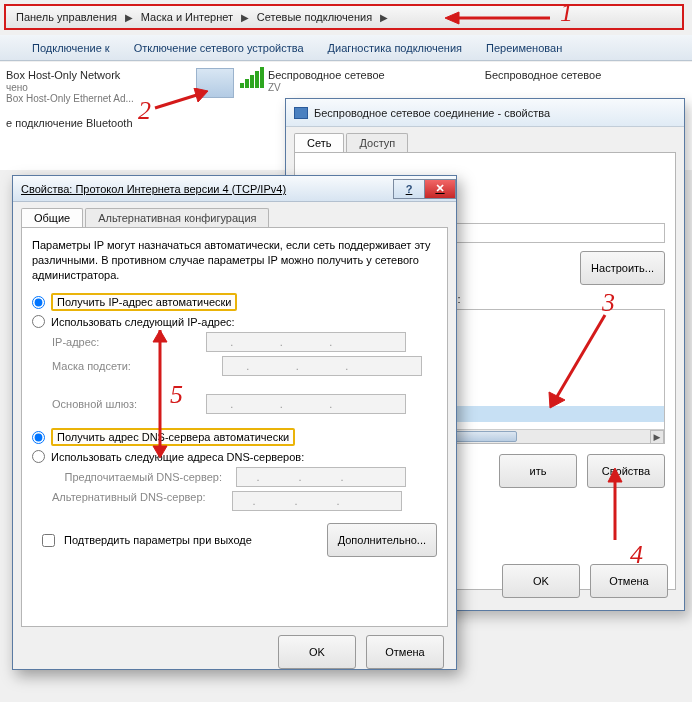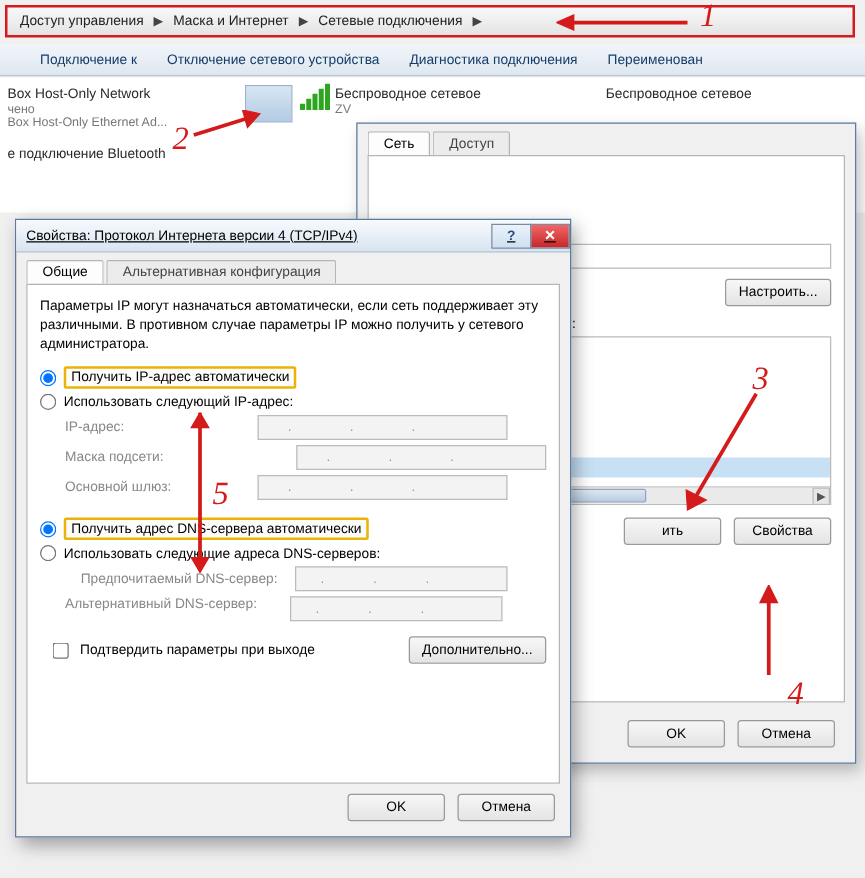--- a/index.html
+++ b/index.html
@@ -91,21 +91,21 @@
   .panel{border:1px solid #b5b5b5;background:#fff;margin:0 8px 8px;padding:10px;}
   .field-text{
     border:1px solid #bbb;background:#fff;height:20px;line-height:20px;
     padding:0 6px;color:#333;
   }
   .listbox{border:1px solid #bbb;background:#fff;height:135px;overflow:hidden;position:relative;}
   .listbox .row{padding:2px 4px;white-space:nowrap;}
   .listbox .hl{background:#c7e0f4;}
   .btn{
     display:inline-flex;align-items:center;justify-content:center;
-    min-width:78px;height:22px;
+    min-width:78px;height:34px;
     background:linear-gradient(#f7f7f7,#e4e4e4);
     border:1px solid #999;border-radius:3px;padding:0 10px;
   }
   .desc{color:#333;line-height:14px;}
 
   
   .win-ipv4 {
     position:absolute;
     top:175px; left:12px;
     width:445px; height:495px;
@@ -138,21 +138,21 @@
   .arrow{position:absolute;stroke:#d41a1a;fill:#d41a1a;}
   .num-label{position:absolute;color:#d41a1a;font-family:"Times New Roman",serif;font-size:26px;font-style:italic;}
   .scroll-h{height:14px;background:#eaeaea;border-top:1px solid #ccc;position:relative;}
   .scroll-h .thumb{position:absolute;left:14px;top:1px;height:11px;width:55%;background:linear-gradient(#dce6f1,#b9cde2);border:1px solid #8ea6c0;border-radius:2px;}
   .scroll-h .arrbtn{position:absolute;top:0;width:14px;height:14px;background:#e6e6e6;border:1px solid #bbb;display:flex;align-items:center;justify-content:center;font-size:9px;color:#555;}
 </style>
 </head>
 <body>
 
 <div class="breadcrumb-bar">
-  <span class="breadcrumb-item">Доступ управления</span>
+  <span class="breadcrumb-item">Панель управления</span>
   <span class="breadcrumb-sep">▶</span>
   <span class="breadcrumb-item">Маска и Интернет</span>
   <span class="breadcrumb-sep">▶</span>
   <span class="breadcrumb-item">Сетевые подключения</span>
   <span class="breadcrumb-sep">▶</span>
 </div>
 
 <div class="toolbar">
   <span>Подключение к</span>
   <span>Отключение сетевого устройства</span>
@@ -183,20 +183,24 @@
     </div>
     <div style="width:60px;"></div>
     <div class="net-item">Беспроводное сетевое</div>
   </div>
   <div style="margin-top:12px;">
     <div class="net-item">е подключение Bluetooth</div>
   </div>
 </div>
 
 <div class="win-props">
+  <div class="win-title">
+    <span style="display:inline-block;width:14px;height:12px;background:#4a80c0;border:1px solid #2a5a9a;margin-right:6px;"></span>
+    <span>Беспроводное сетевое соединение - свойства</span>
+  </div>
   <div class="tabs">
     <div class="tab">Сеть</div>
     <div class="tab inactive">Доступ</div>
   </div>
   <div class="panel" style="height:438px;">
     <div style="height:60px;"></div>
     <div class="field-text">reless Network Adapter</div>
     <div style="text-align:right;margin-top:8px;">
       <span class="btn">Настроить...</span>
     </div>
@@ -255,21 +259,21 @@
     </div>
     <div style="margin:4px 0 4px 20px;display:flex;align-items:center;gap:14px;">
       <span class="lbl-muted" style="width:140px;">IP-адрес:</span>
       <div class="ipfield disabled">
           <span class="dot">.</span>
           <span class="dot">.</span>
           <span class="dot">.</span>
           <span class="dot"></span>
         </div>
     </div>
-    <div style="margin:4px 0 4px 20px;display:flex;align-items:center;gap:30px;justify-content:space-between;">
+    <div style="margin:4px 0 18px 20px;display:flex;align-items:center;gap:30px;">
       <span class="lbl-muted" style="width:140px;">Маска подсети:</span>
       <div class="ipfield disabled">
           <span class="dot">.</span>
           <span class="dot">.</span>
           <span class="dot">.</span>
           <span class="dot"></span>
         </div>
     </div>
     <div style="margin:4px 0 14px 20px;display:flex;align-items:center;gap:14px;">
       <span class="lbl-muted" style="width:140px;">Основной шлюз:</span>

